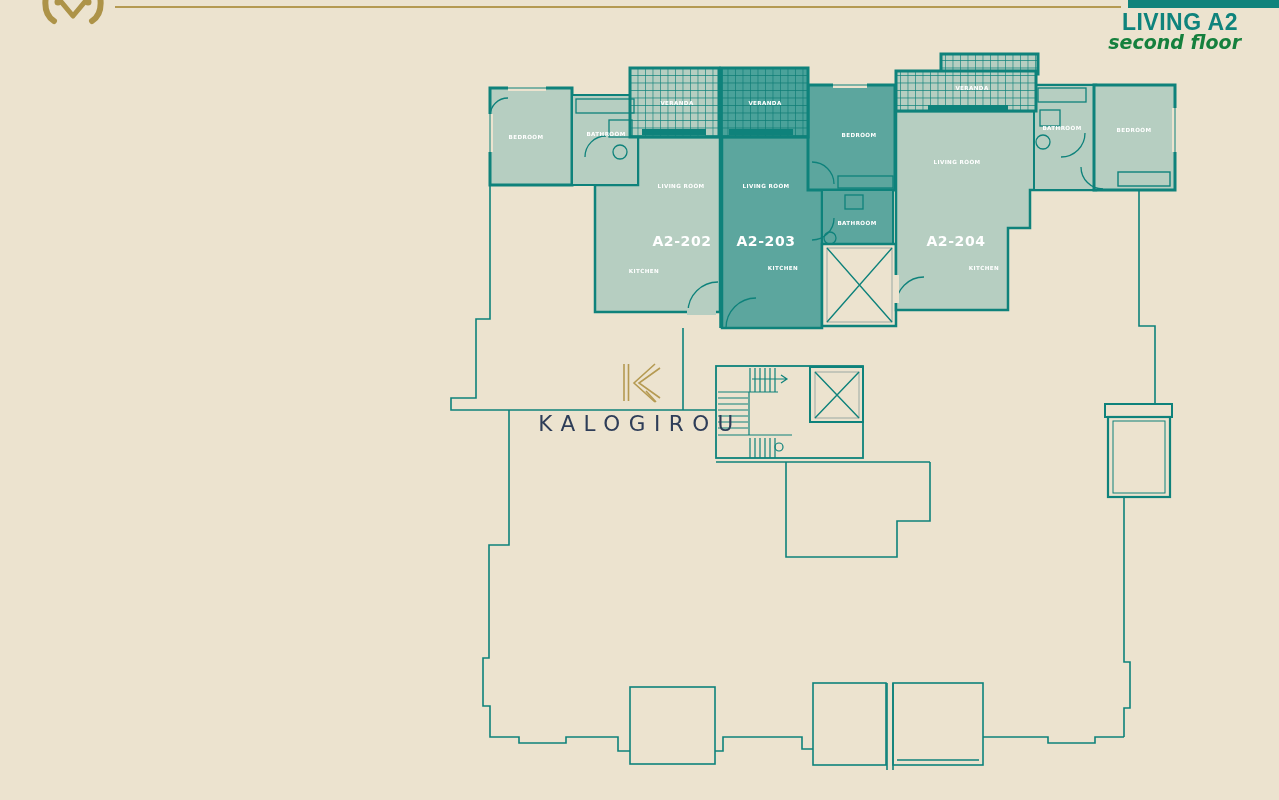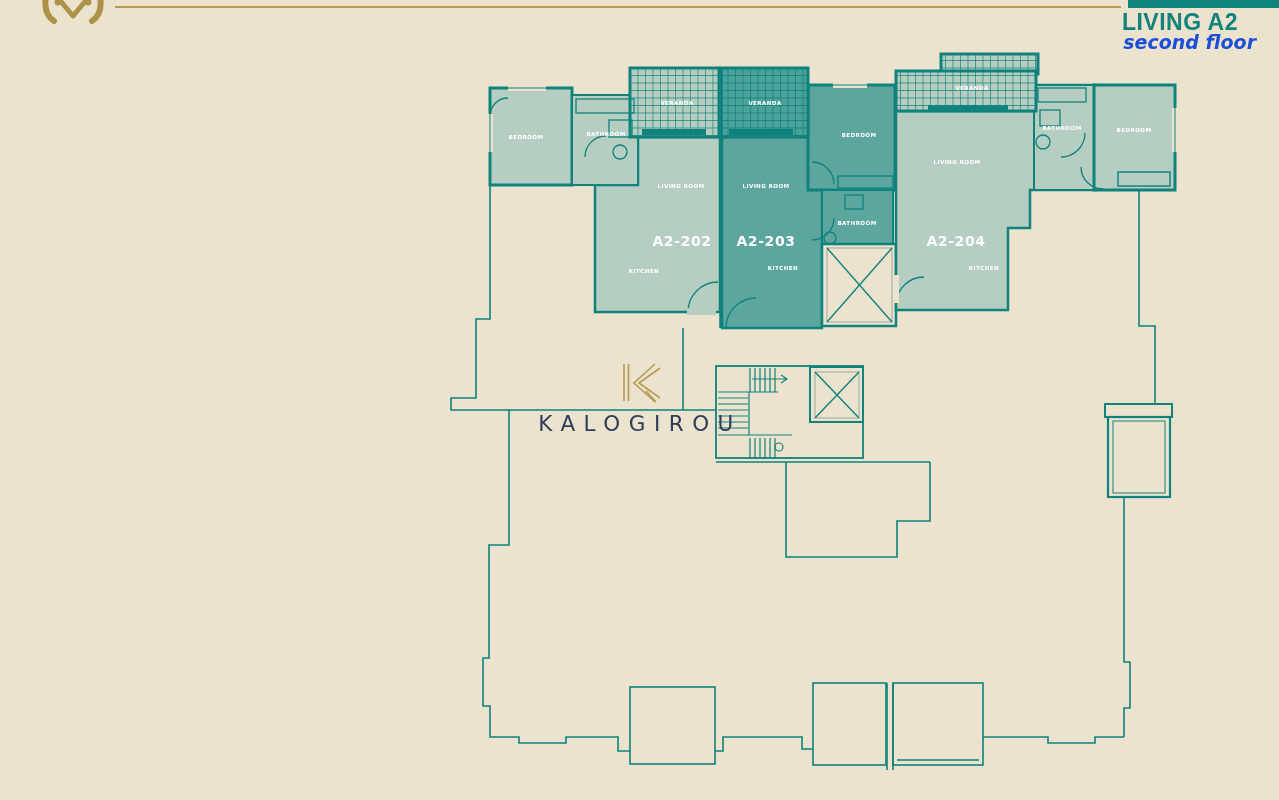--- a/index.html
+++ b/index.html
@@ -8,22 +8,22 @@
     background:#ece3cf;
     font-family:"Liberation Sans", sans-serif;
   }
   .gold-rule{position:absolute;left:115px;top:6px;width:1006px;height:2px;background:#b59a52;}
   .header-bar{position:absolute;left:1128px;top:0;width:151px;height:8px;background:#0f837c;}
   .block-title{
     position:absolute;right:41px;top:9px;text-align:right;
     color:#0f837c;font-size:23px;font-weight:bold;letter-spacing:.5px;
   }
   .floor-subtitle{
-    position:absolute;right:23px;top:31px;
-    color:#1d4ed8;font-size:19px;font-style:italic;font-weight:600;
+    position:absolute;right:38px;top:31px;
+    color:#15803d;font-size:19px;font-style:italic;font-weight:600;
     font-family:"DejaVu Sans", sans-serif;
   }
   .crest{position:absolute;left:36px;top:0;}
   svg.plan{position:absolute;left:0;top:0;}
   text.room{
     font-family:"DejaVu Sans", sans-serif;font-weight:bold;font-size:5.6px;
     fill:#ffffff;letter-spacing:.4px;text-anchor:middle;
   }
   text.unit{
     font-family:"DejaVu Sans", sans-serif;font-weight:bold;font-size:14px;

